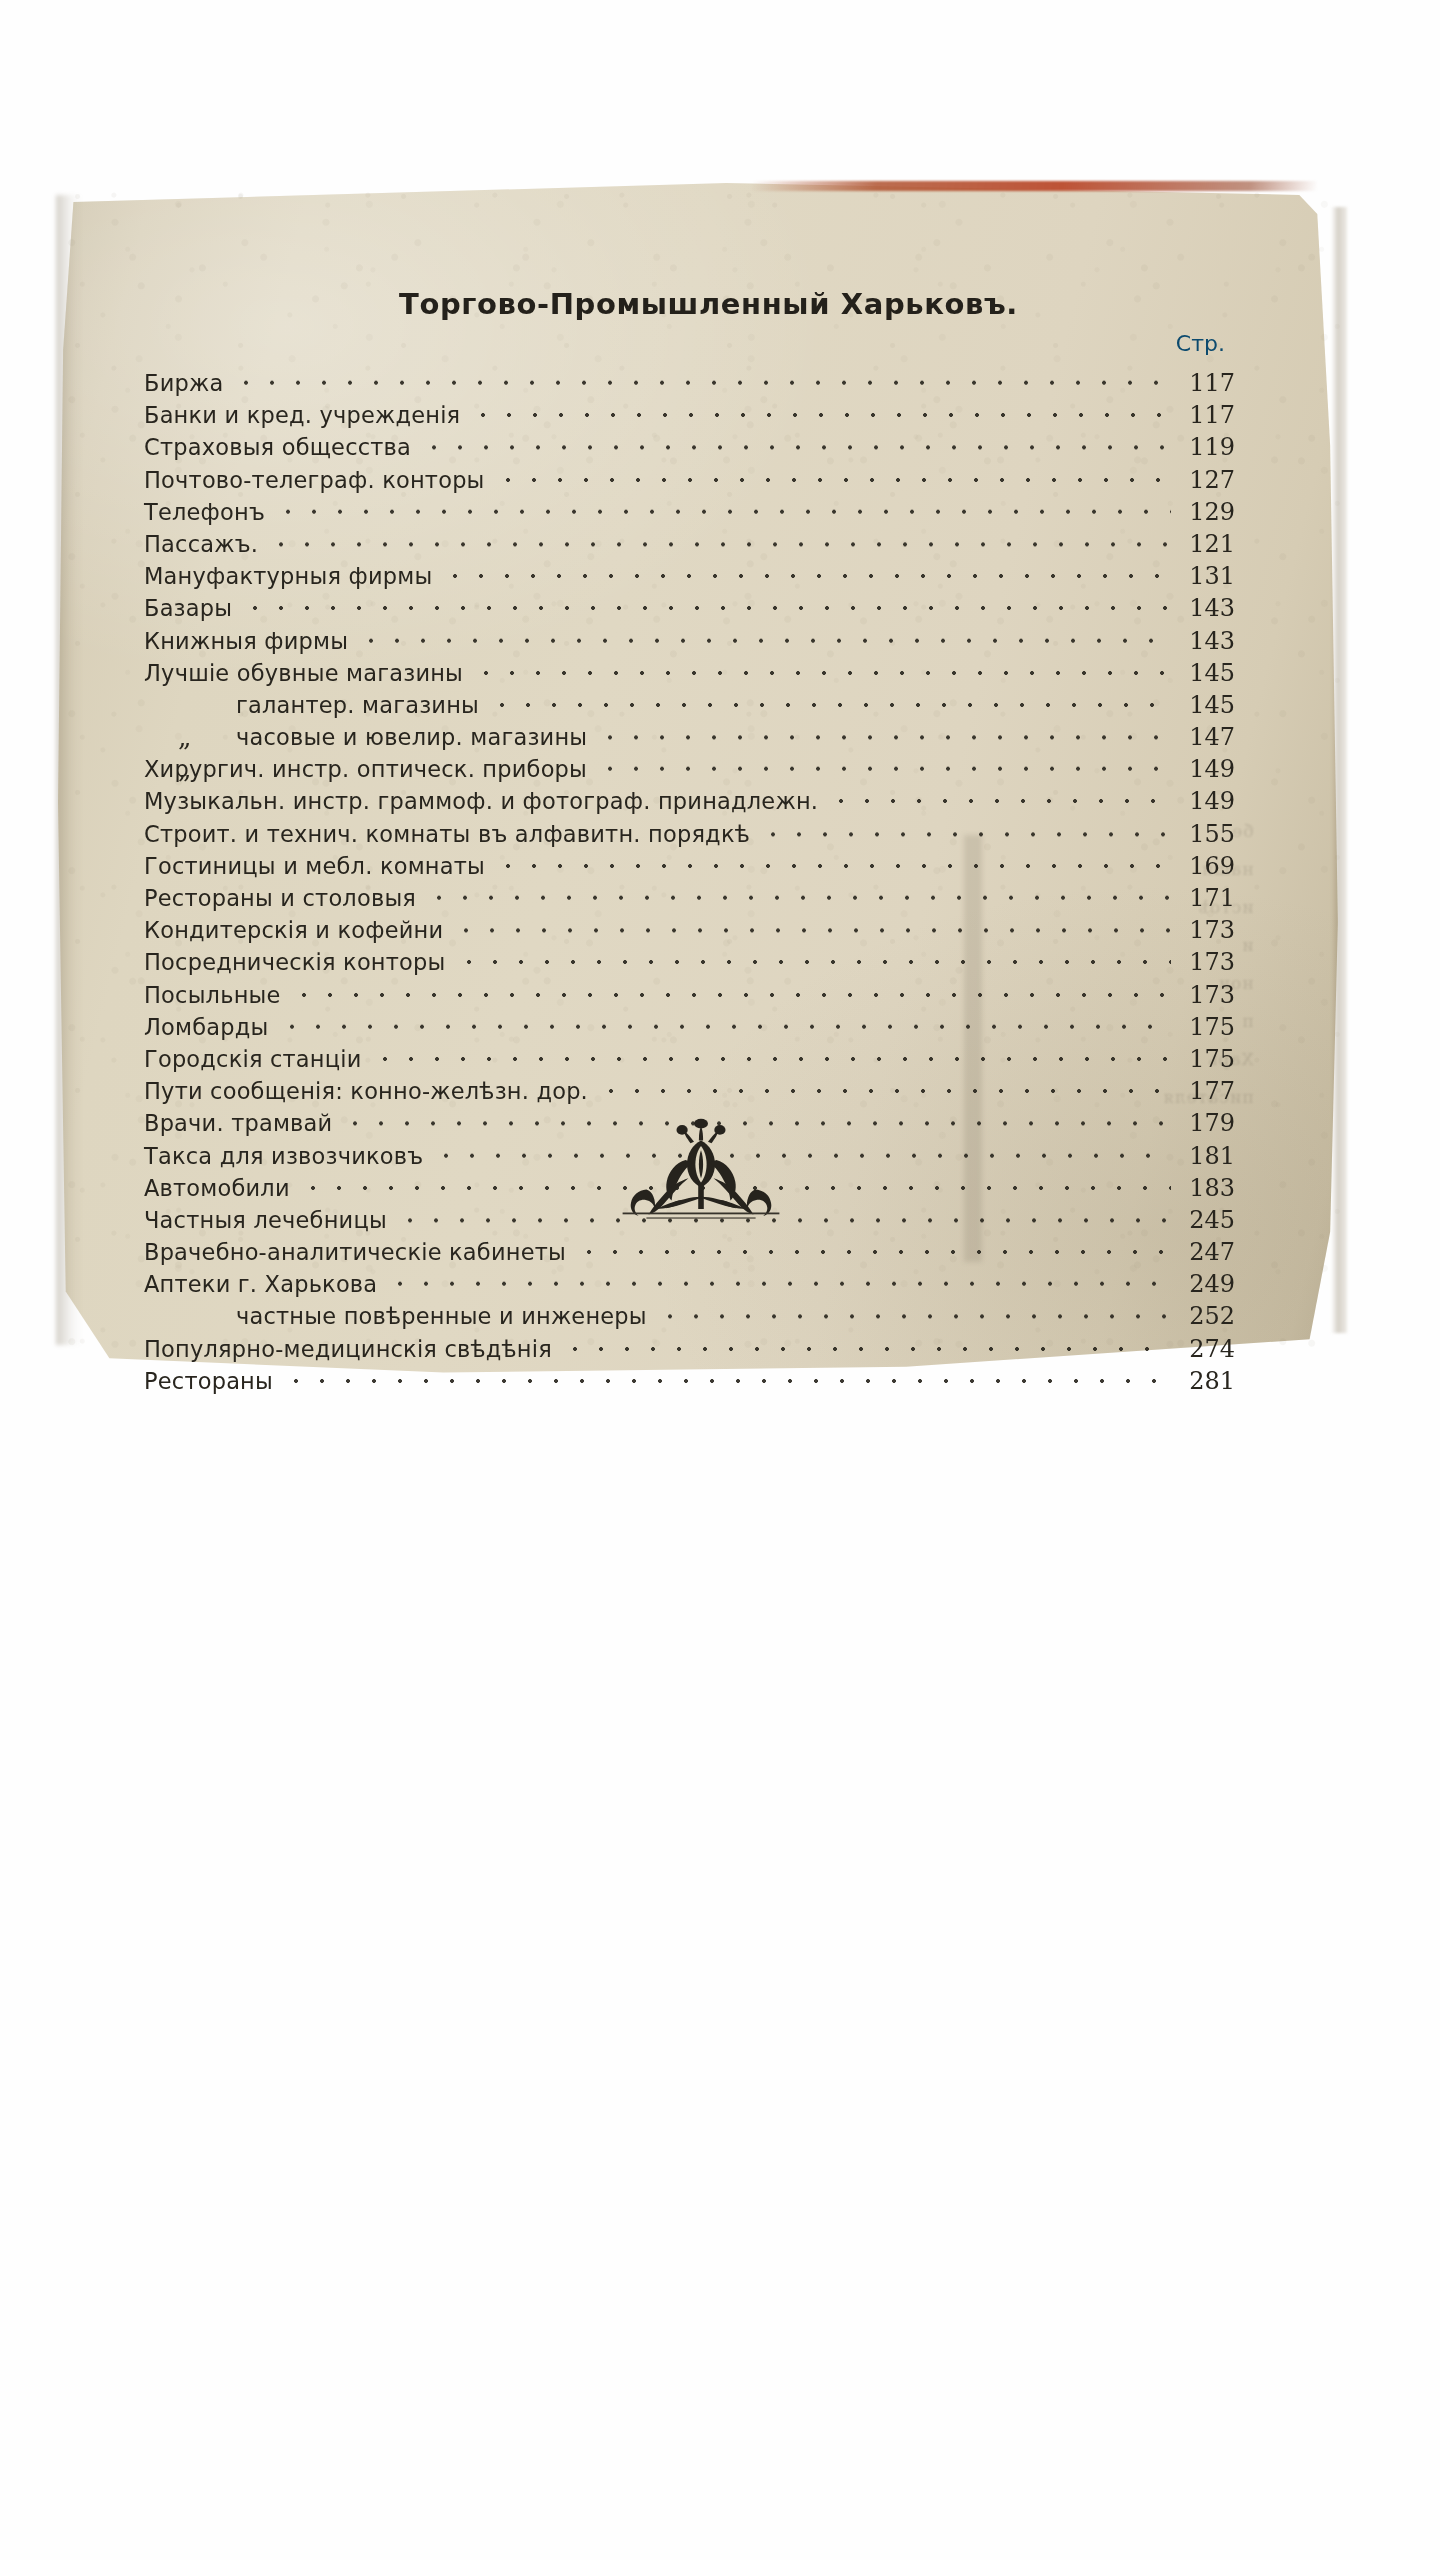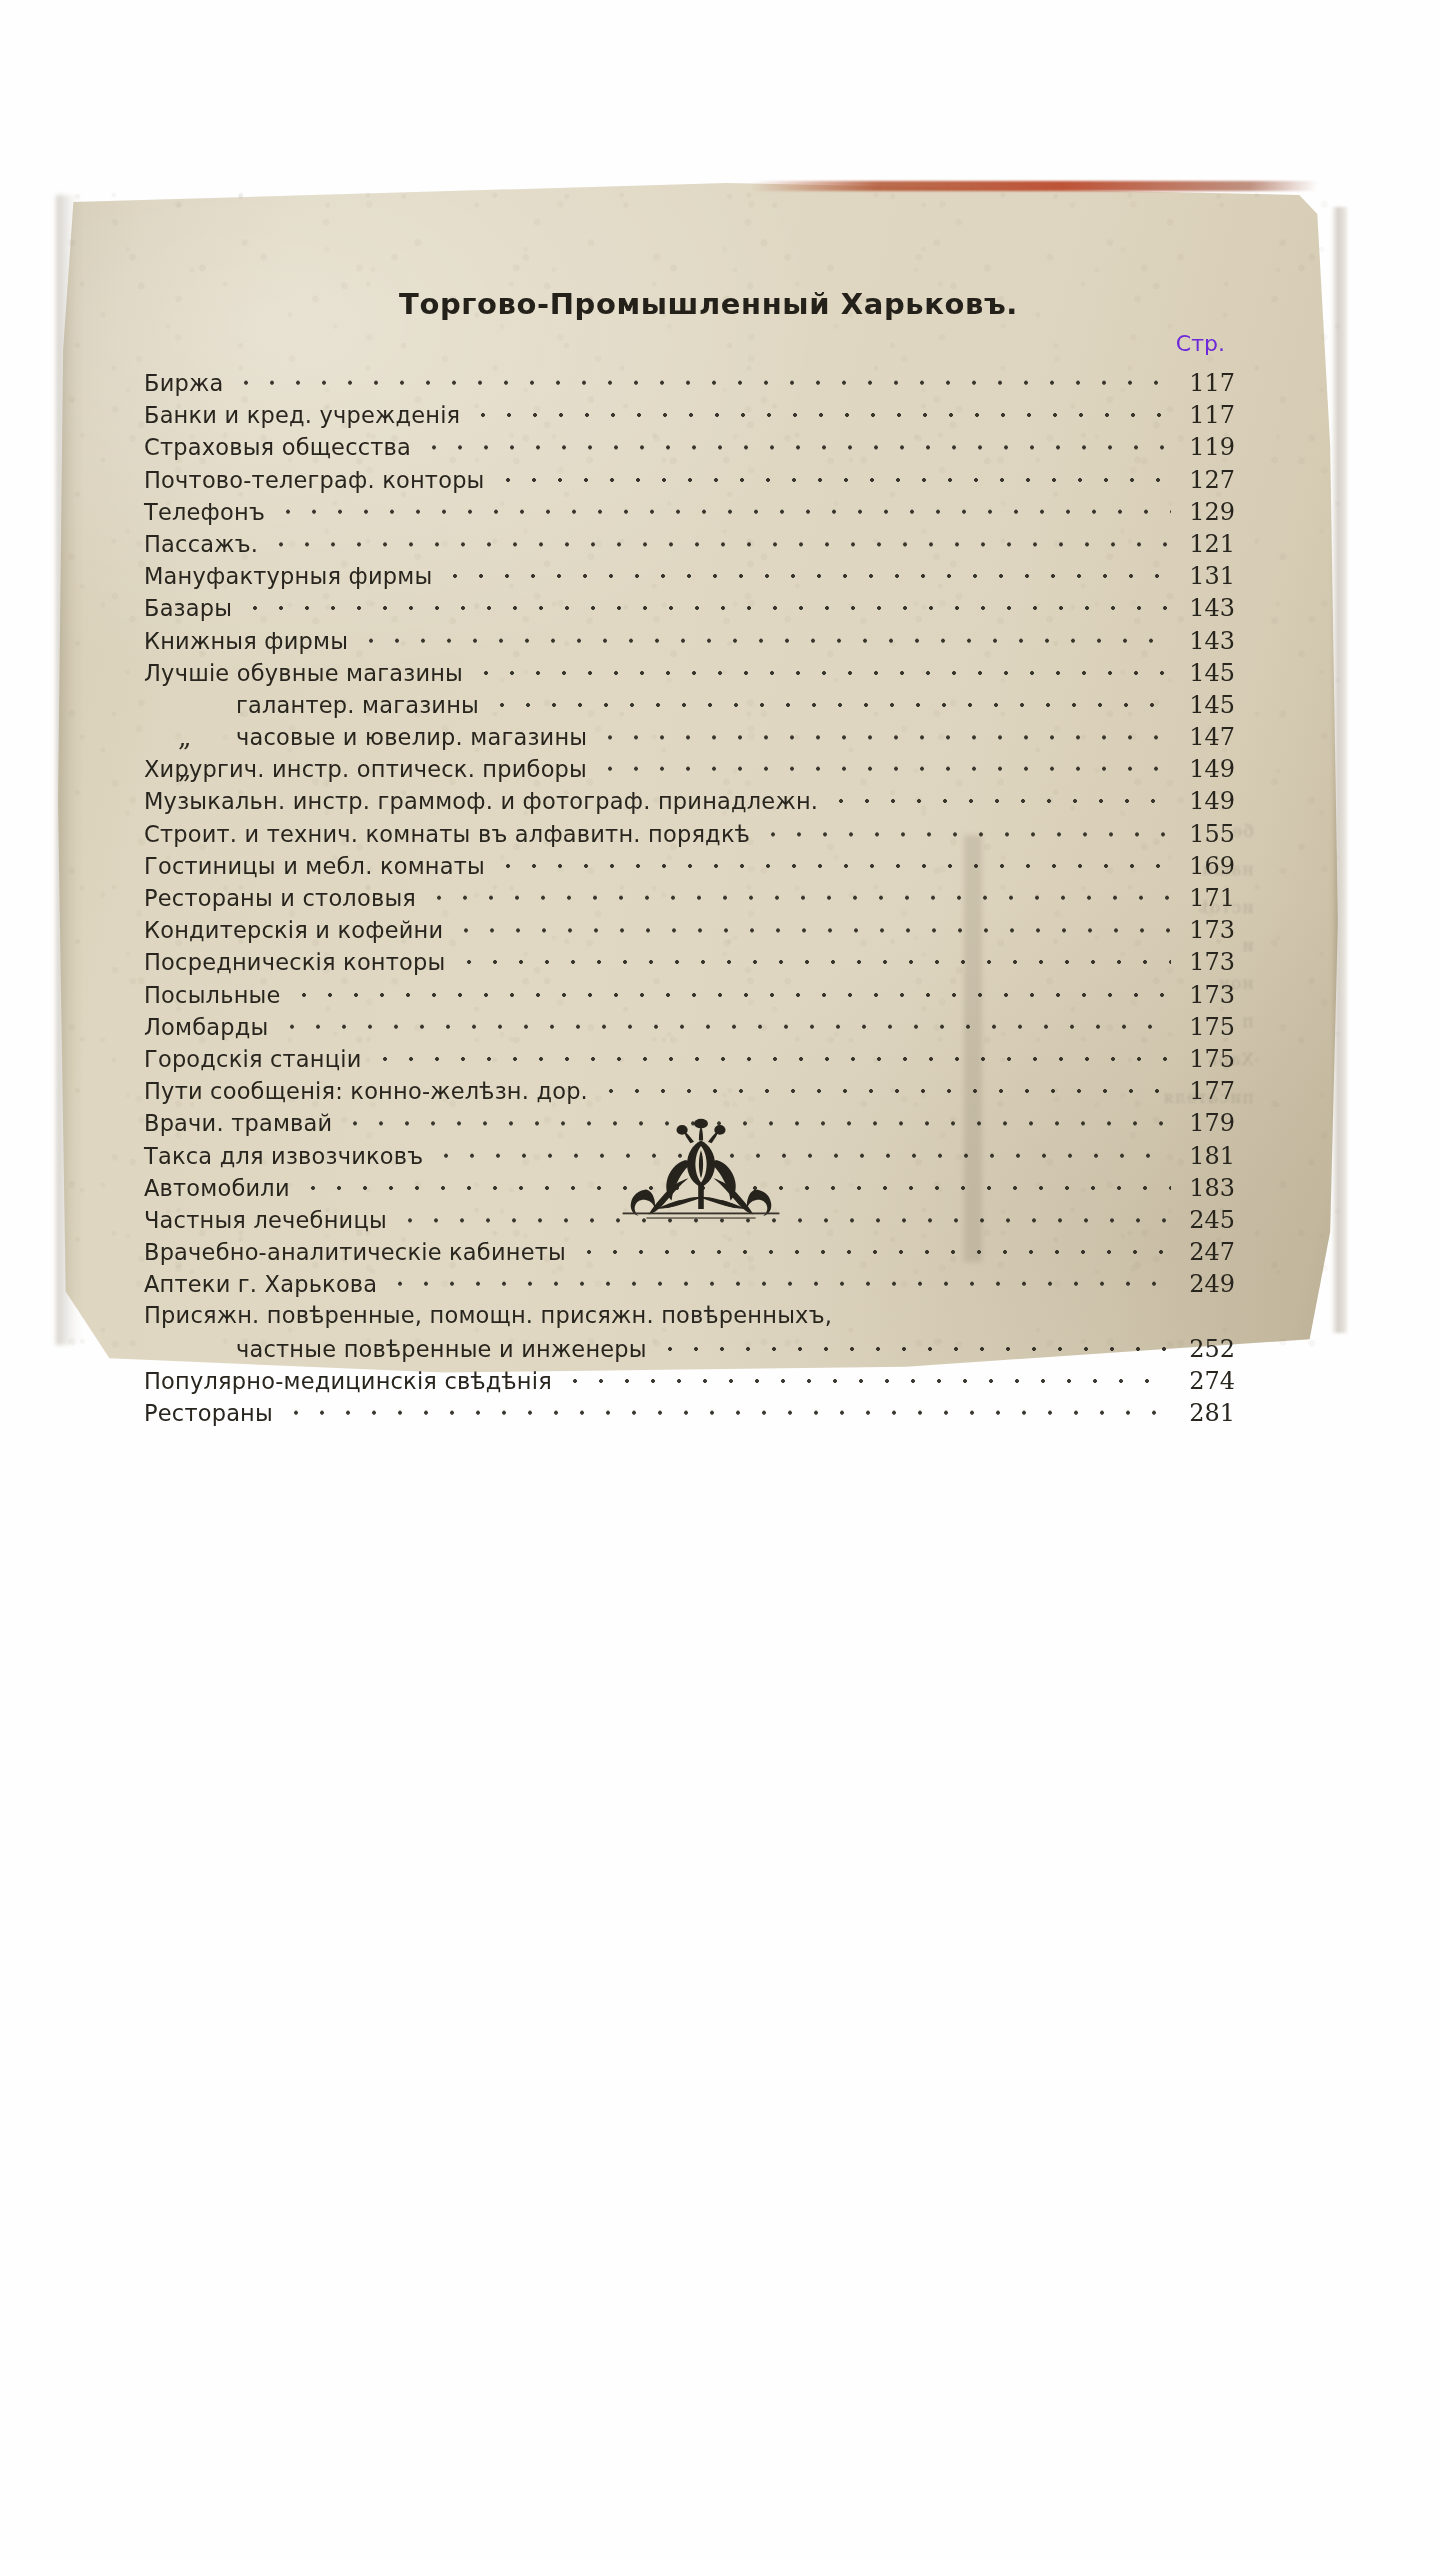--- a/index.html
+++ b/index.html
@@ -173,21 +173,21 @@
     color: #24211b;
     transform: translateX(8px);
   }
 
   #col-head {
     position: absolute;
     top: 148px;
     right: 118px;
     font-family: "DejaVu Sans", sans-serif;
     font-size: 22px;
-    color: #6d28d9;
+    color: #0c4a6e;
   }
 
   #toc {
     position: absolute;
     top: 186px;
     left: 86px;
     right: 108px;
   }
 
   .toc-row {
@@ -432,24 +432,20 @@
           <div class="toc-row">
             <span class="label">Врачебно-аналитическіе кабинеты</span>
             <span class="leader"></span>
             <span class="pageno">247</span>
           </div>
           <div class="toc-row">
             <span class="label">Аптеки г. Харькова</span>
             <span class="leader"></span>
             <span class="pageno">249</span>
           </div>
-          <div class="toc-row noleader">
-            <span class="label">Присяжн. повѣренные, помощн. присяжн. повѣренныхъ,</span>
-            <span class="pageno"></span>
-          </div>
           <div class="toc-row indent">
             <span class="label">частные повѣренные и инженеры</span>
             <span class="leader"></span>
             <span class="pageno">252</span>
           </div>
           <div class="toc-row">
             <span class="label">Популярно-медицинскія свѣдѣнія</span>
             <span class="leader"></span>
             <span class="pageno">274</span>
           </div>

